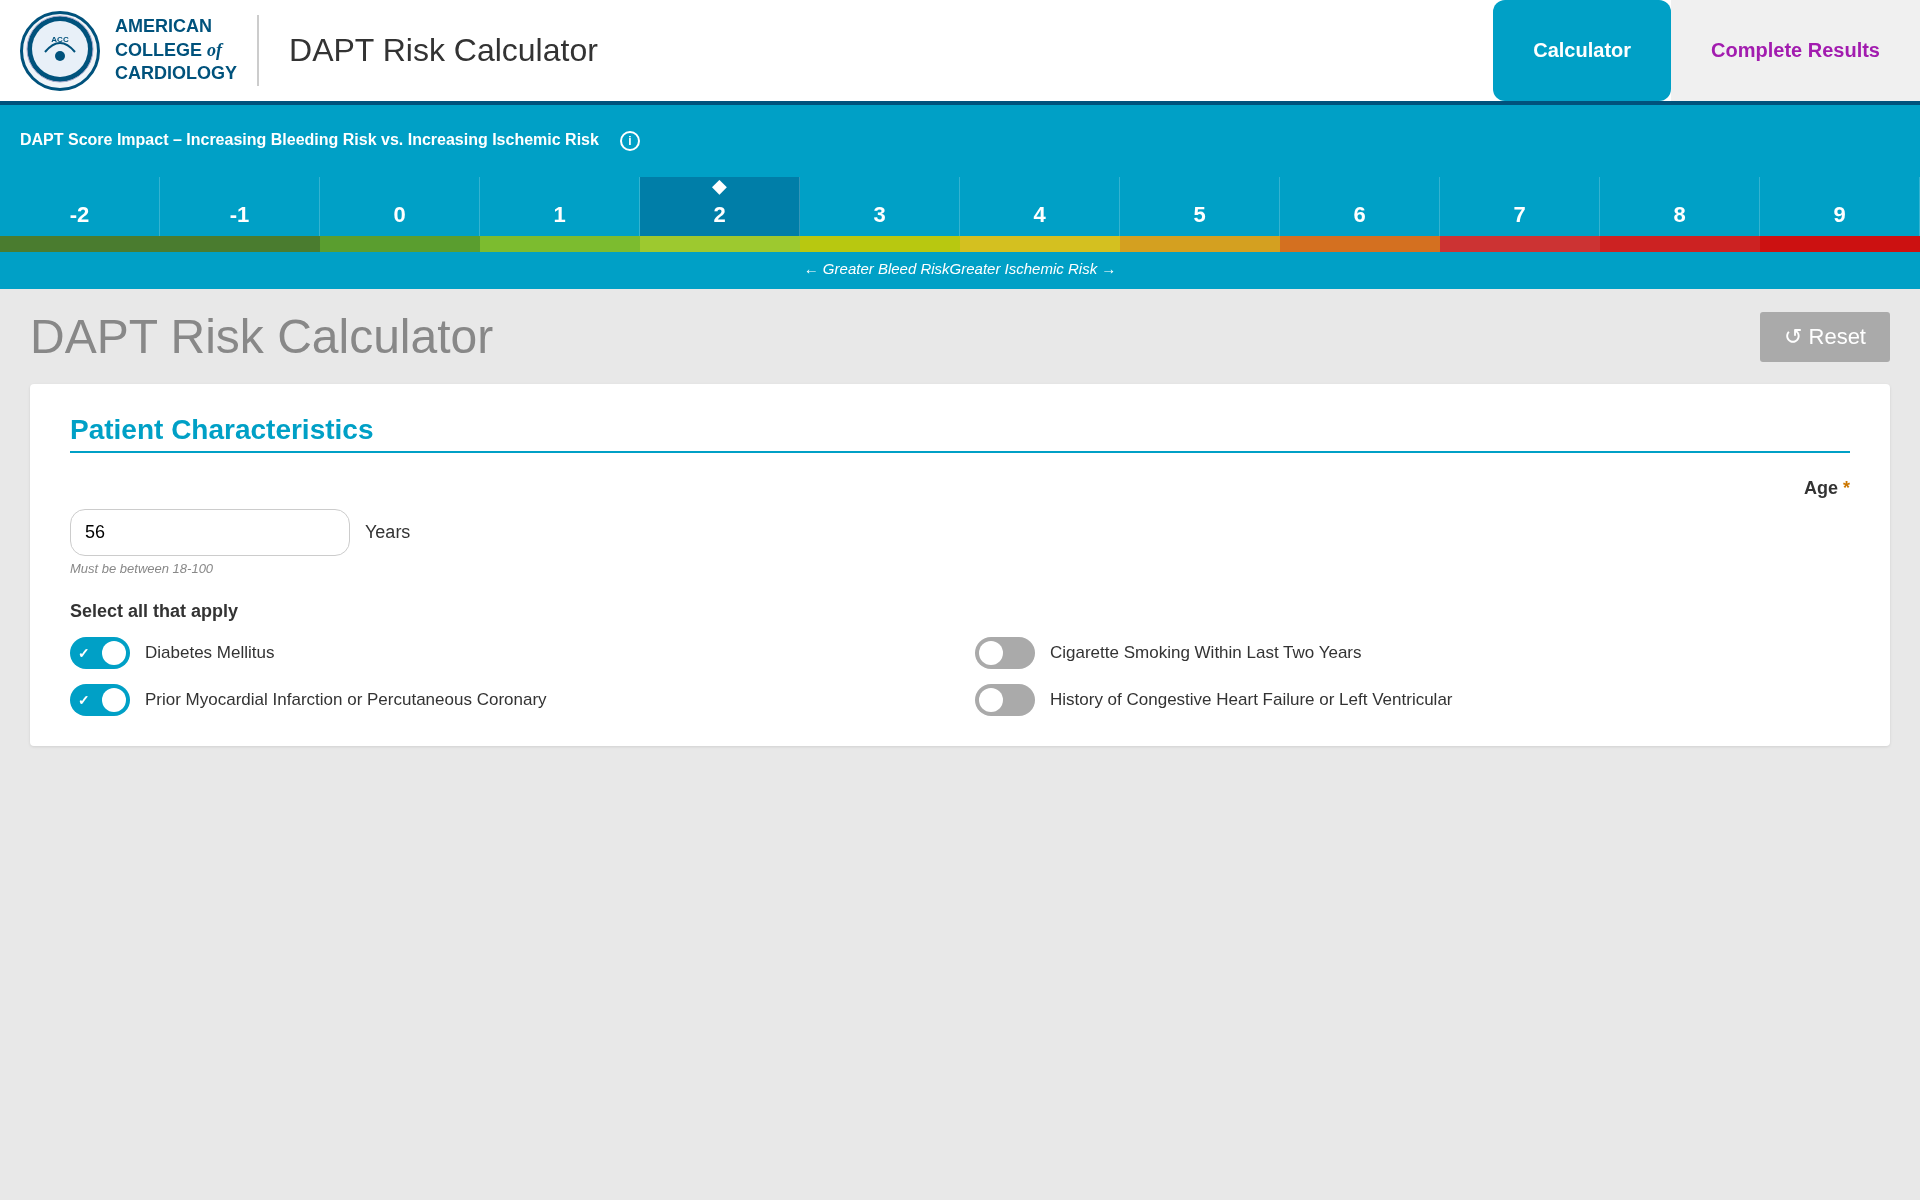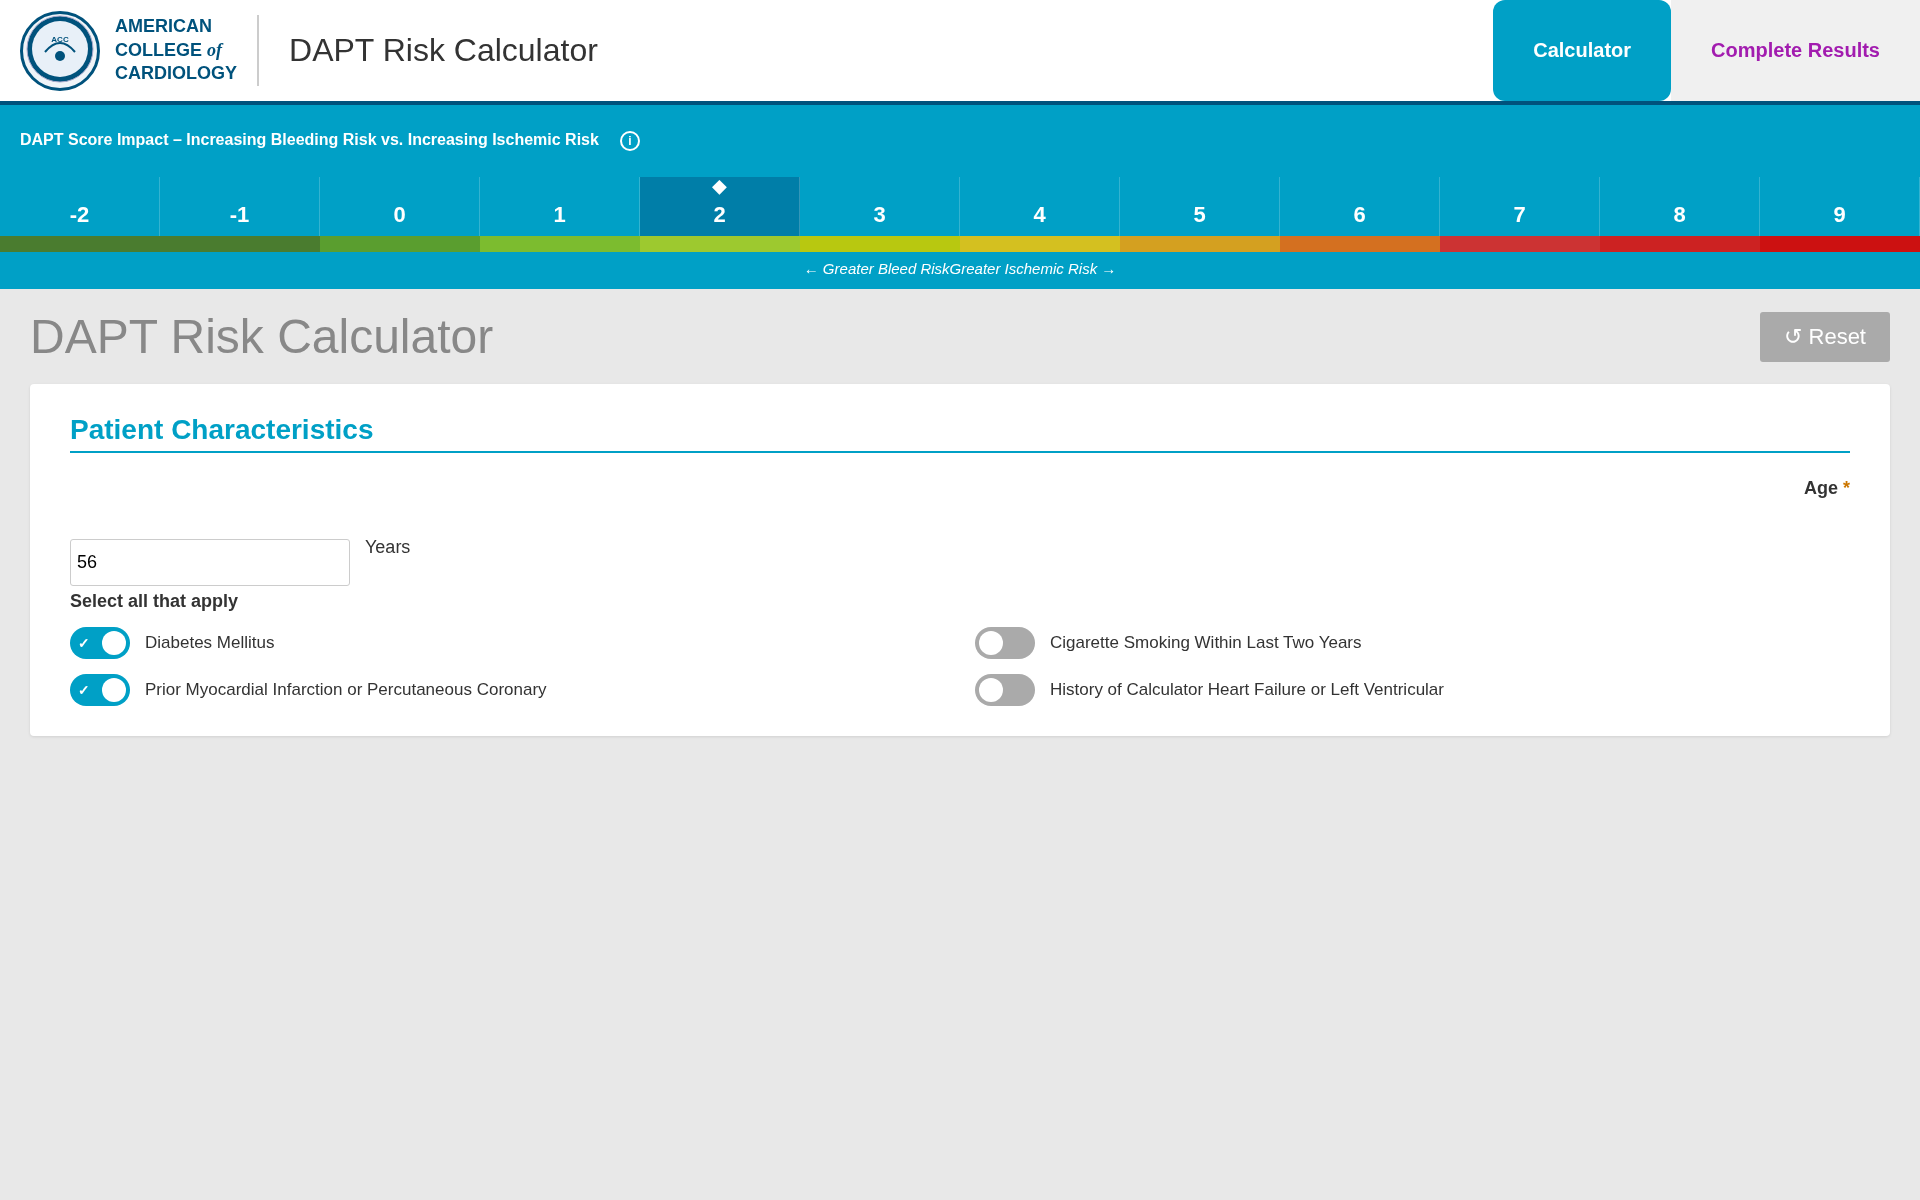--- a/index.html
+++ b/index.html
@@ -215,26 +215,25 @@
       font-size: 18px;
     }
     .field-row {
       display: flex;
       align-items: center;
       gap: 15px;
       margin-bottom: 5px;
     }
     .age-input {
       width: 280px;
-      padding: 12px 6px;
+      padding: 12px 14px;
       font-size: 18px;
       border: 1px solid #ccc;
-      border-radius: 3px;
+      border-radius: 15px;
       outline: none;
-      margin-top: 30px;
     }
     .field-unit {
       font-size: 18px;
       color: #333;
     }
     .field-hint {
       font-size: 13px;
       color: #888;
       font-style: italic;
       margin-bottom: 25px;
@@ -410,20 +409,21 @@
     <div class="section-divider"></div>
 
     <div class="field-label">
       <span>Age</span>
       <span class="required-star">*</span>
     </div>
     <div class="field-row">
       <input class="age-input" type="number" value="56" style="">
       <span class="field-unit">Years</span>
     </div>
+    <div class="field-hint">Must be between 18-100</div>
 
     <div class="select-all-label">Select all that apply</div>
 
     <div class="toggle-grid" id="toggle-grid">
     <div class="toggle-row">
           <div class="toggle-switch">
             <div class="toggle-slider on">
               <span class="toggle-checkmark">✓</span>
               <div class="toggle-knob"></div>
             </div>
@@ -446,17 +446,17 @@
             </div>
           </div>
           <span>Prior Myocardial Infarction or Percutaneous Coronary</span>
         </div>
         <div class="toggle-row">
           <div class="toggle-switch">
             <div class="toggle-slider off">
               <div class="toggle-knob"></div>
             </div>
           </div>
-          <span>History of Calculator Heart Failure or Left Ventricular</span>
+          <span>History of Congestive Heart Failure or Left Ventricular</span>
         </div>
       </div>
   </div>
 </div>
 
 </body></html>

